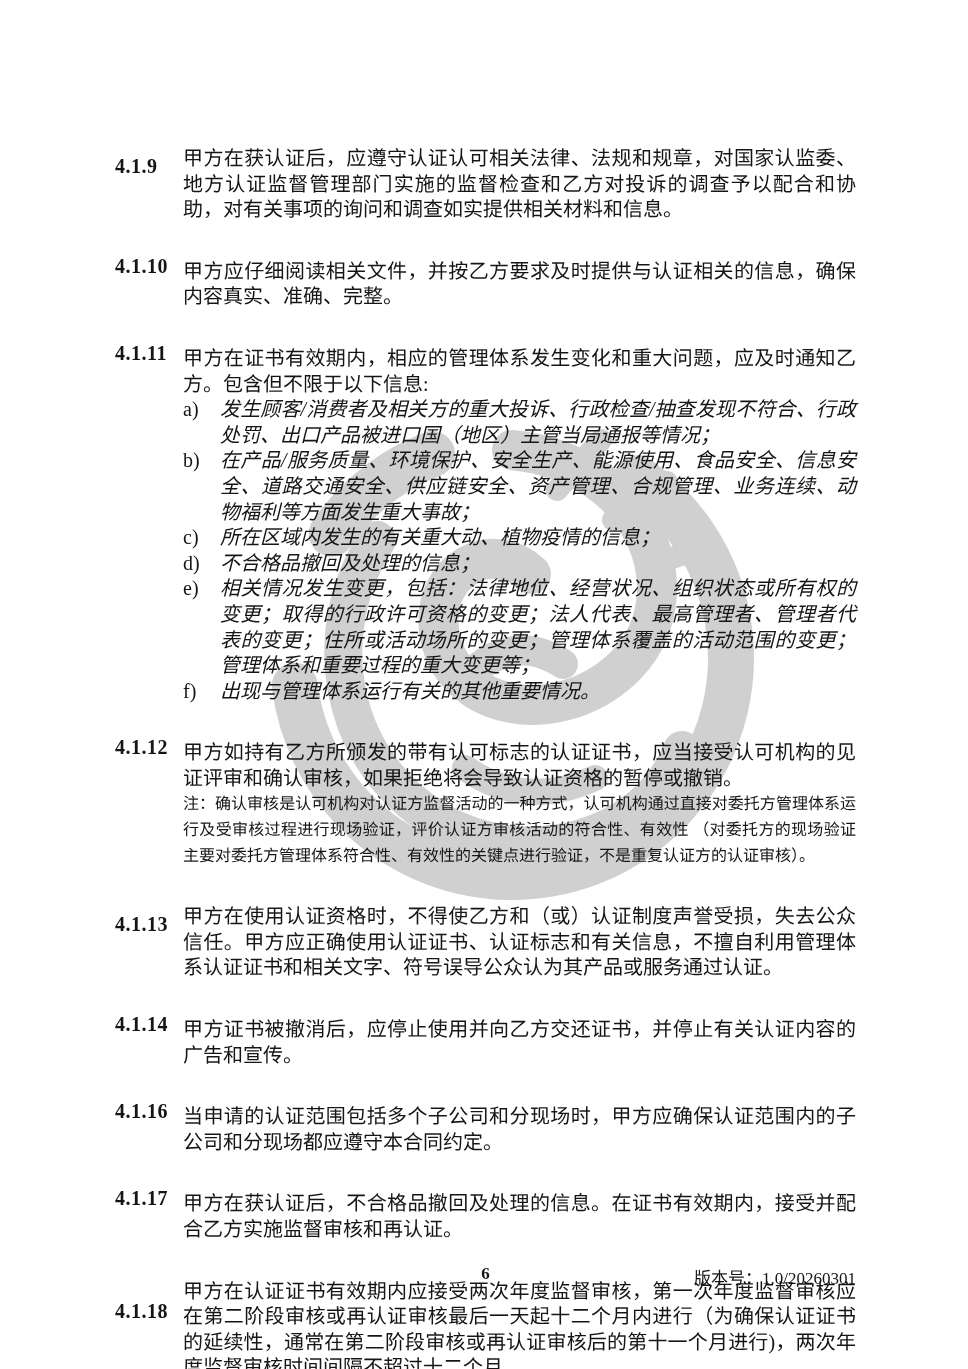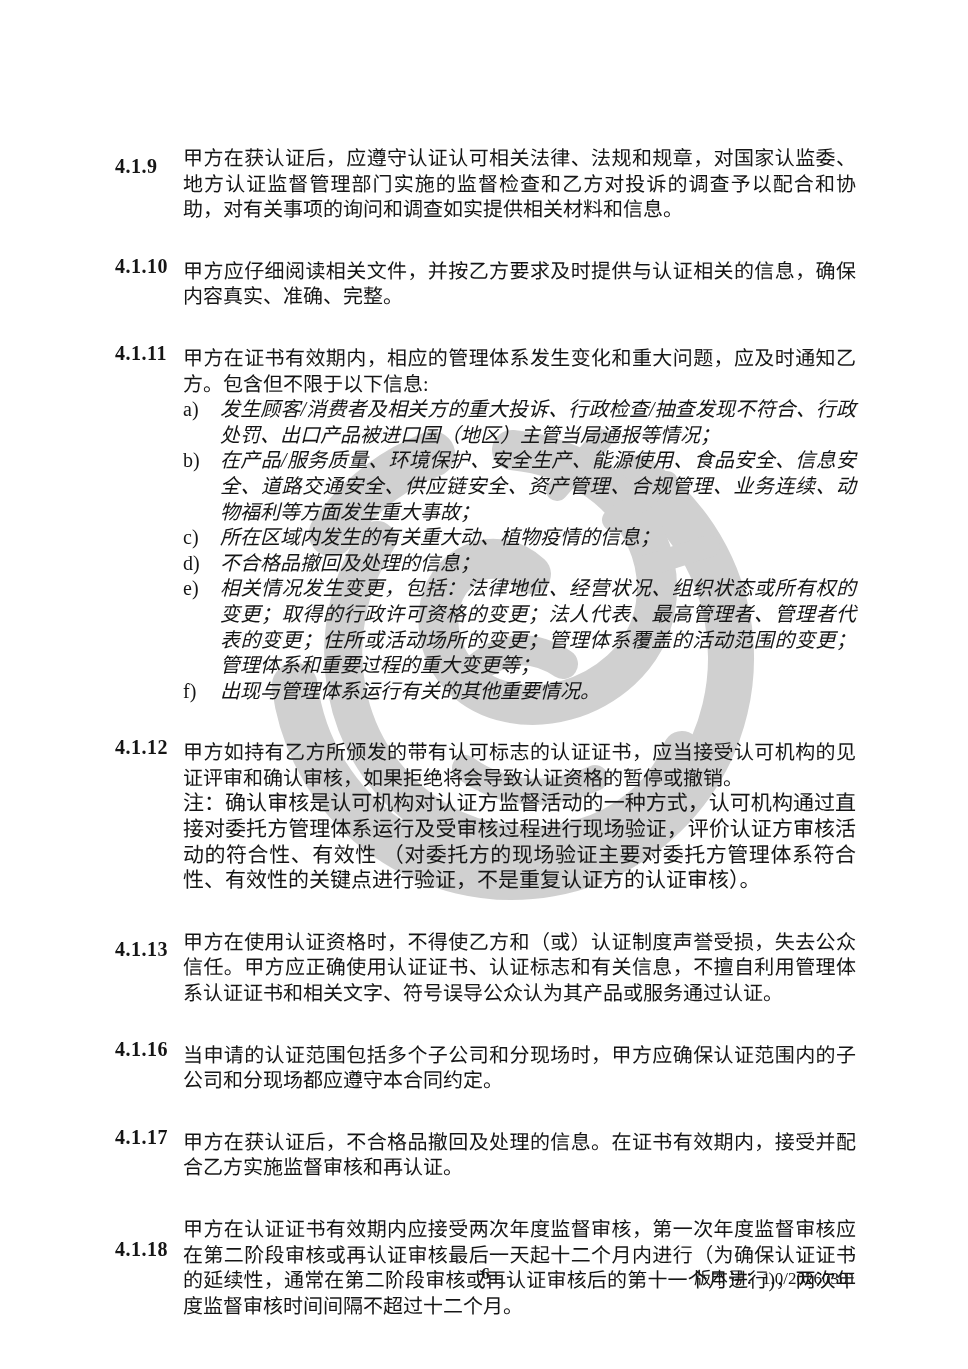--- a/index.html
+++ b/index.html
@@ -44,21 +44,21 @@
   .subitem { display: flex; align-items: flex-start; }
   .subitem-letter { flex: 0 0 37px; width: 37px; }
   .subitem-text {
     flex: 1;
     text-align: justify;
     text-justify: inter-ideograph;
     font-style: italic;
   }
   .note {
     margin-left: 68px;
-    font-size: 21px;
+    font-size: 16px;
     line-height: 25.6px;
     text-align: justify;
     text-justify: inter-ideograph;
   }
   .footer {
     position: absolute;
     left: 115px; top: 1264px;
     width: 741px;
     height: 26px;
     z-index: 1;
@@ -139,20 +139,24 @@
     <div class="clause-num">4.1.12</div>
     <div class="clause-body">甲方如持有乙方所颁发的带有认可标志的认证证书，应当接受认可机构的见证评审和确认审核，如果拒绝将会导致认证资格的暂停或撤销。</div>
   </div>
   <div class="note">注：确认审核是认可机构对认证方监督活动的一种方式，认可机构通过直接对委托方管理体系运行及受审核过程进行现场验证，评价认证方审核活动的符合性、有效性 （对委托方的现场验证主要对委托方管理体系符合性、有效性的关键点进行验证，不是重复认证方的认证审核）。</div>
 
   <div class="clause">
     <div class="clause-num">4.1.13</div>
     <div class="clause-body">甲方在使用认证资格时，不得使乙方和（或）认证制度声誉受损，失去公众信任。甲方应正确使用认证证书、认证标志和有关信息，不擅自利用管理体系认证证书和相关文字、符号误导公众认为其产品或服务通过认证。</div>
   </div>
 
+  <div class="clause">
+    <div class="clause-num">4.1.14</div>
+    <div class="clause-body">甲方证书被撤消后，应停止使用并向乙方交还证书，并停止有关认证内容的广告和宣传。</div>
+  </div>
 
 
   <div class="clause">
     <div class="clause-num">4.1.16</div>
     <div class="clause-body">当申请的认证范围包括多个子公司和分现场时，甲方应确保认证范围内的子公司和分现场都应遵守本合同约定。</div>
   </div>
 
   <div class="clause">
     <div class="clause-num">4.1.17</div>
     <div class="clause-body">甲方在获认证后，不合格品撤回及处理的信息。在证书有效期内，接受并配合乙方实施监督审核和再认证。</div>

